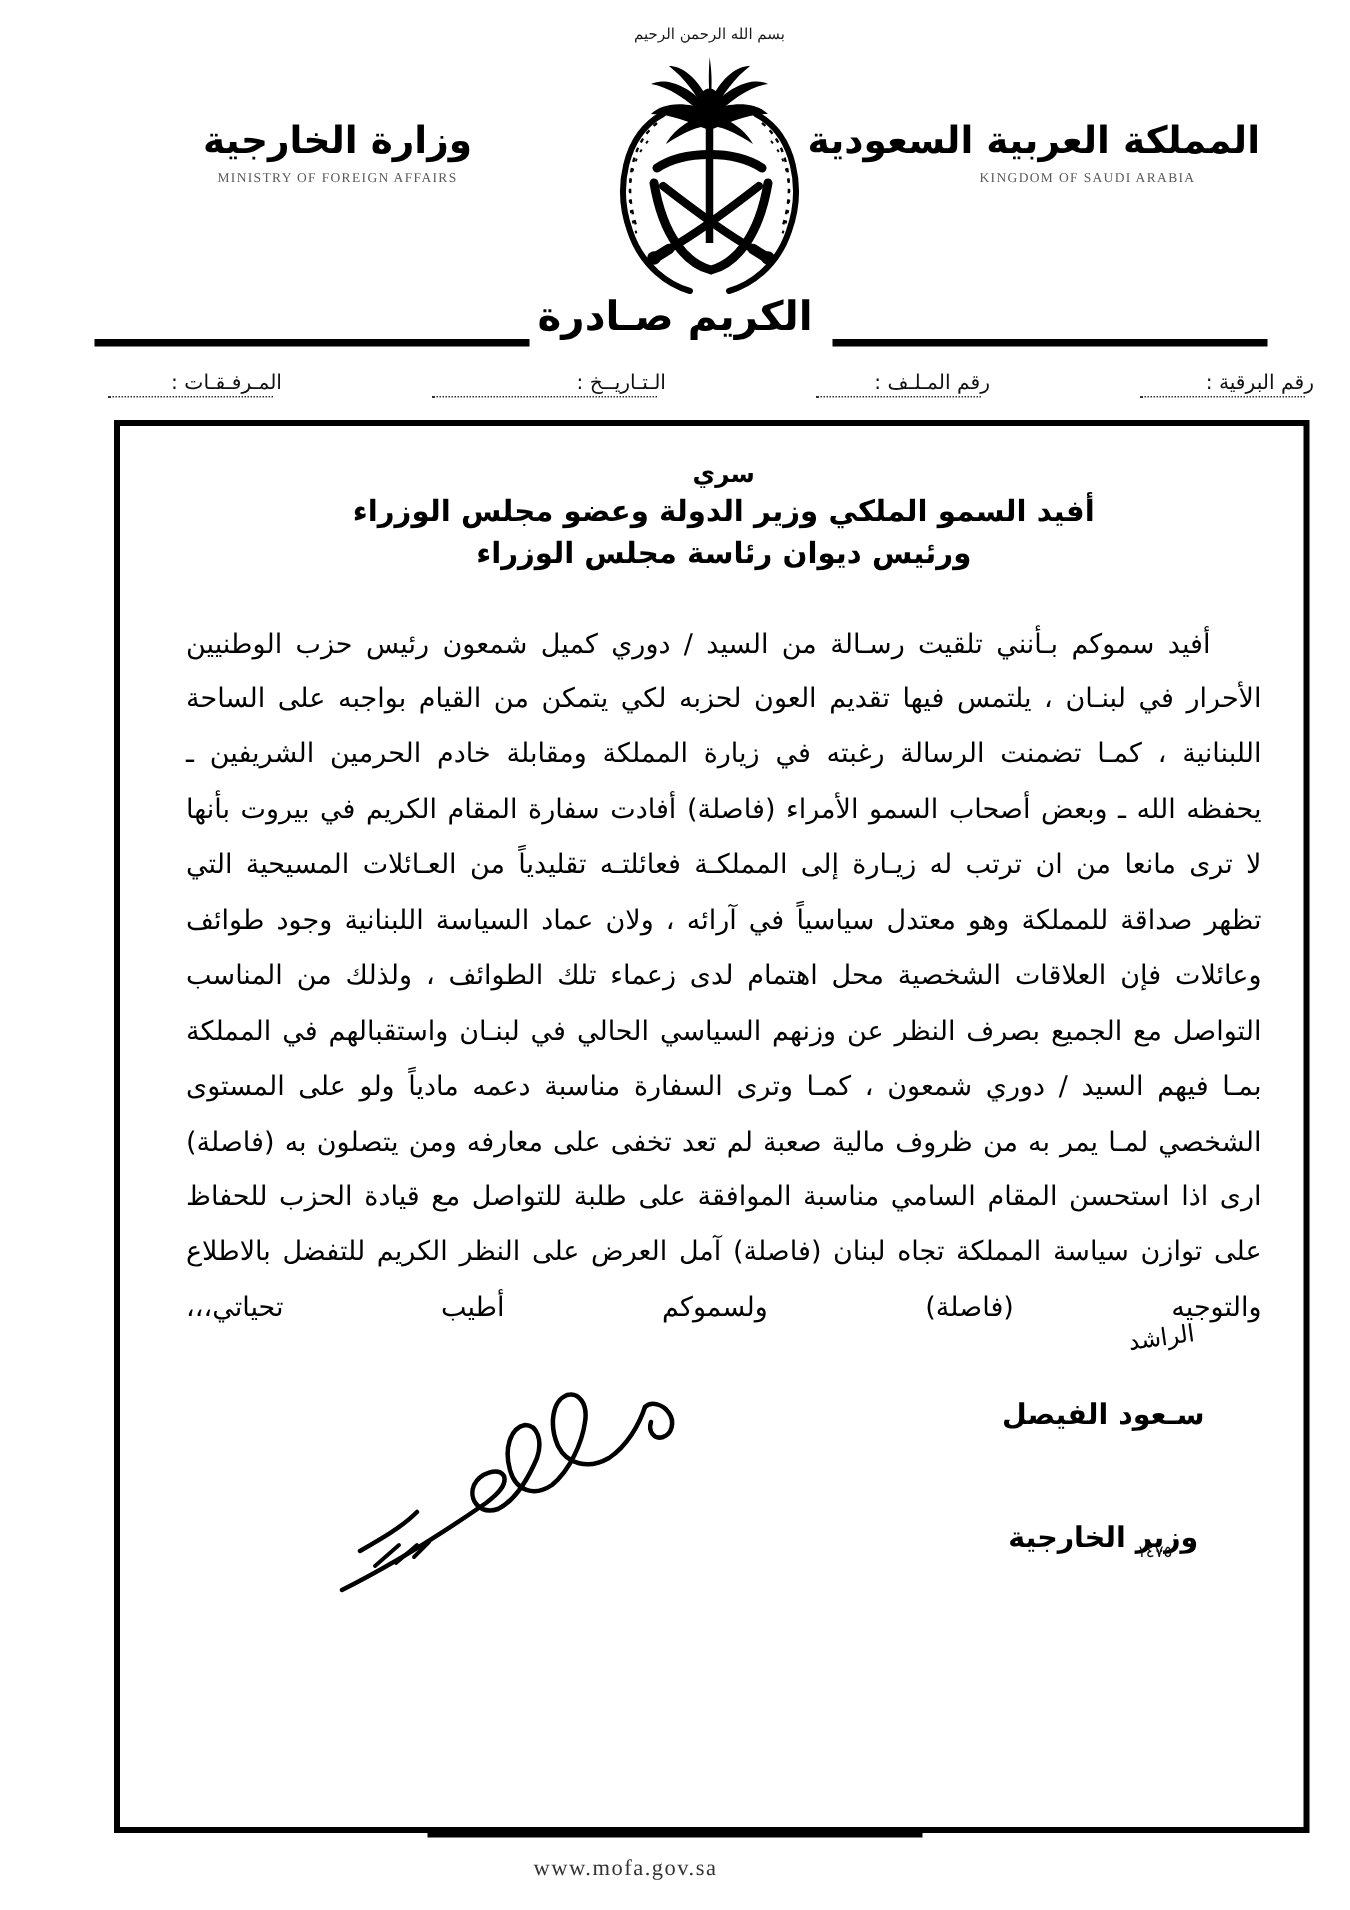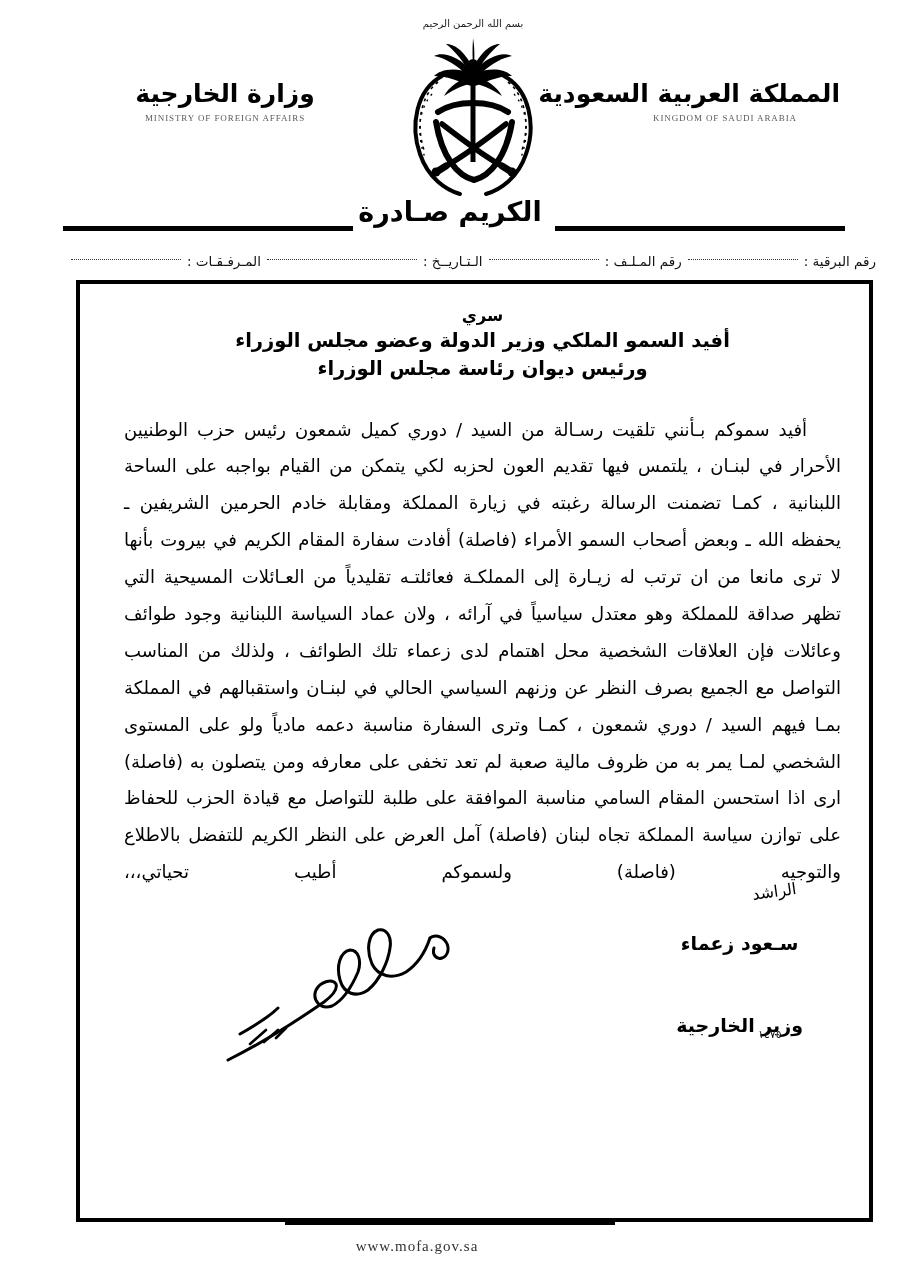--- a/index.html
+++ b/index.html
@@ -105,23 +105,24 @@
     height: 22px;
     direction: rtl;
     display: flex;
     align-items: flex-end;
     justify-content: space-between;
     font-size: 13.5px;
     color: #111;
   }
   .field {
     display: flex;
-    align-items: center;
+    align-items: flex-start;
     direction: rtl;
     white-space: nowrap;
+    flex-direction: column;
   }
   .field .lbl { letter-spacing: 1px; }
   .field .dots {
     display: inline-block;
     width: 110px;
     border-bottom: 1.5px dotted #333;
     margin: 0 6px 4px 6px;
     height: 1px;
   }
   .field.wide .dots { width: 150px; }
@@ -315,21 +316,21 @@
 <div class="doc-box">
   <div class="inner">
 
     <div class="classif">سري</div>
     <div class="addressee">أفيد السمو الملكي وزير الدولة وعضو مجلس الوزراء</div>
     <div class="addressee">ورئيس ديوان رئاسة مجلس الوزراء</div>
 
     <div class="body-text">أفيد سموكم بـأنني تلقيت رسـالة من السيد / دوري كميل شمعون رئيس حزب الوطنيين الأحرار في لبنـان ، يلتمس فيها تقديم العون لحزبه لكي يتمكن من القيام بواجبه على الساحة اللبنانية ، كمـا تضمنت الرسالة رغبته في زيارة المملكة ومقابلة خادم الحرمين الشريفين ـ يحفظه الله ـ وبعض أصحاب السمو الأمراء (فاصلة) أفادت سفارة المقام الكريم في بيروت بأنها لا ترى مانعا من ان ترتب له زيـارة إلى المملكـة فعائلتـه تقليدياً من العـائلات المسيحية التي تظهر صداقة للمملكة وهو معتدل سياسياً في آرائه ، ولان عماد السياسة اللبنانية وجود طوائف وعائلات فإن العلاقات الشخصية محل اهتمام لدى زعماء تلك الطوائف ، ولذلك من المناسب التواصل مع الجميع بصرف النظر عن وزنهم السياسي الحالي في لبنـان واستقبالهم في المملكة بمـا فيهم السيد / دوري شمعون ، كمـا وترى السفارة مناسبة دعمه مادياً ولو على المستوى الشخصي لمـا يمر به من ظروف مالية صعبة لم تعد تخفى على معارفه ومن يتصلون به (فاصلة) ارى اذا استحسن المقام السامي مناسبة الموافقة على طلبة للتواصل مع قيادة الحزب للحفاظ على توازن سياسة المملكة تجاه لبنان (فاصلة) آمل العرض على النظر الكريم للتفضل بالاطلاع والتوجيه (فاصلة) ولسموكم أطيب تحياتي،،،</div>
 
     <div class="sig-block">
-      <div class="sig-name">سـعود زعماء</div>
+      <div class="sig-name">سـعود الفيصل</div>
       <div class="sig-title">وزير الخارجية</div>
     </div>
 
     <div class="handwriting">
       <svg width="340" height="180" viewBox="0 0 340 180">
         <path d="M8 166 C40 150 78 126 104 108 C112 102 118 96 116 90 C112 84 100 88 96 96
                  C92 106 100 116 112 112 C124 106 132 92 138 78 C142 66 138 56 130 56
                  C120 58 116 72 120 86 C124 100 136 104 148 96 C160 86 168 68 170 54
                  C172 42 166 34 158 36 C148 40 146 56 152 70 C158 82 172 86 186 78
                  C198 70 206 56 210 44" fill="none" stroke="#000" stroke-width="3" stroke-linecap="round" stroke-linejoin="round"></path>

